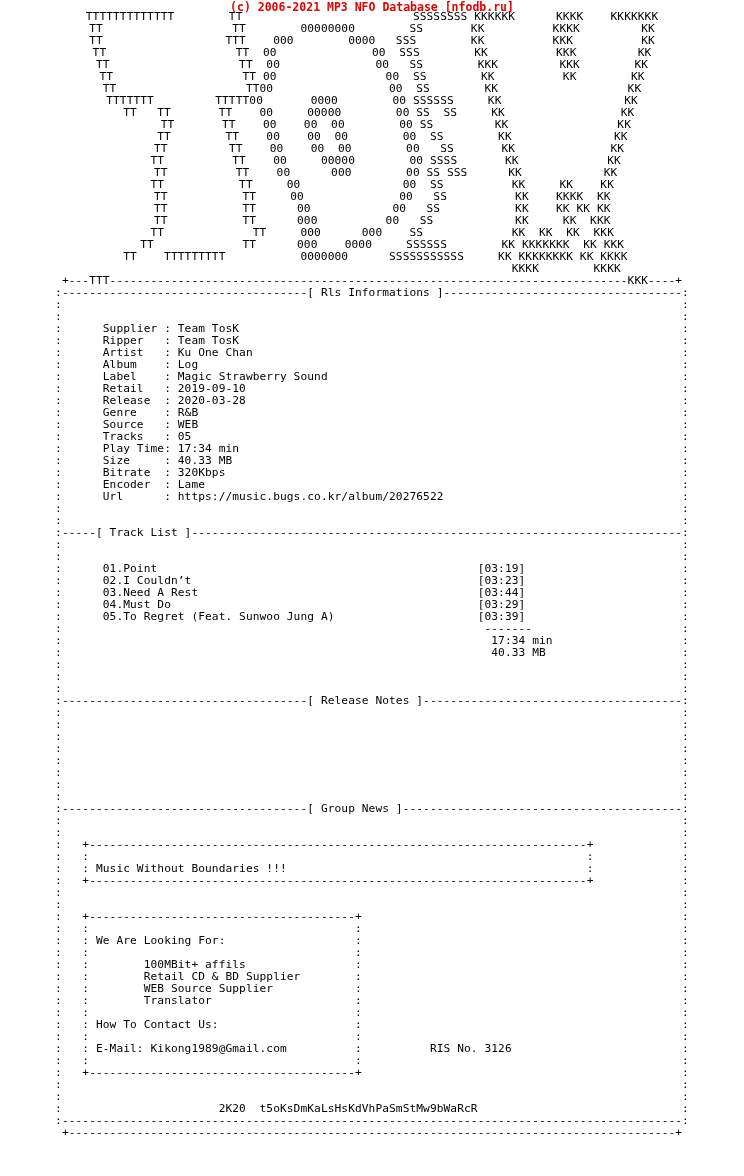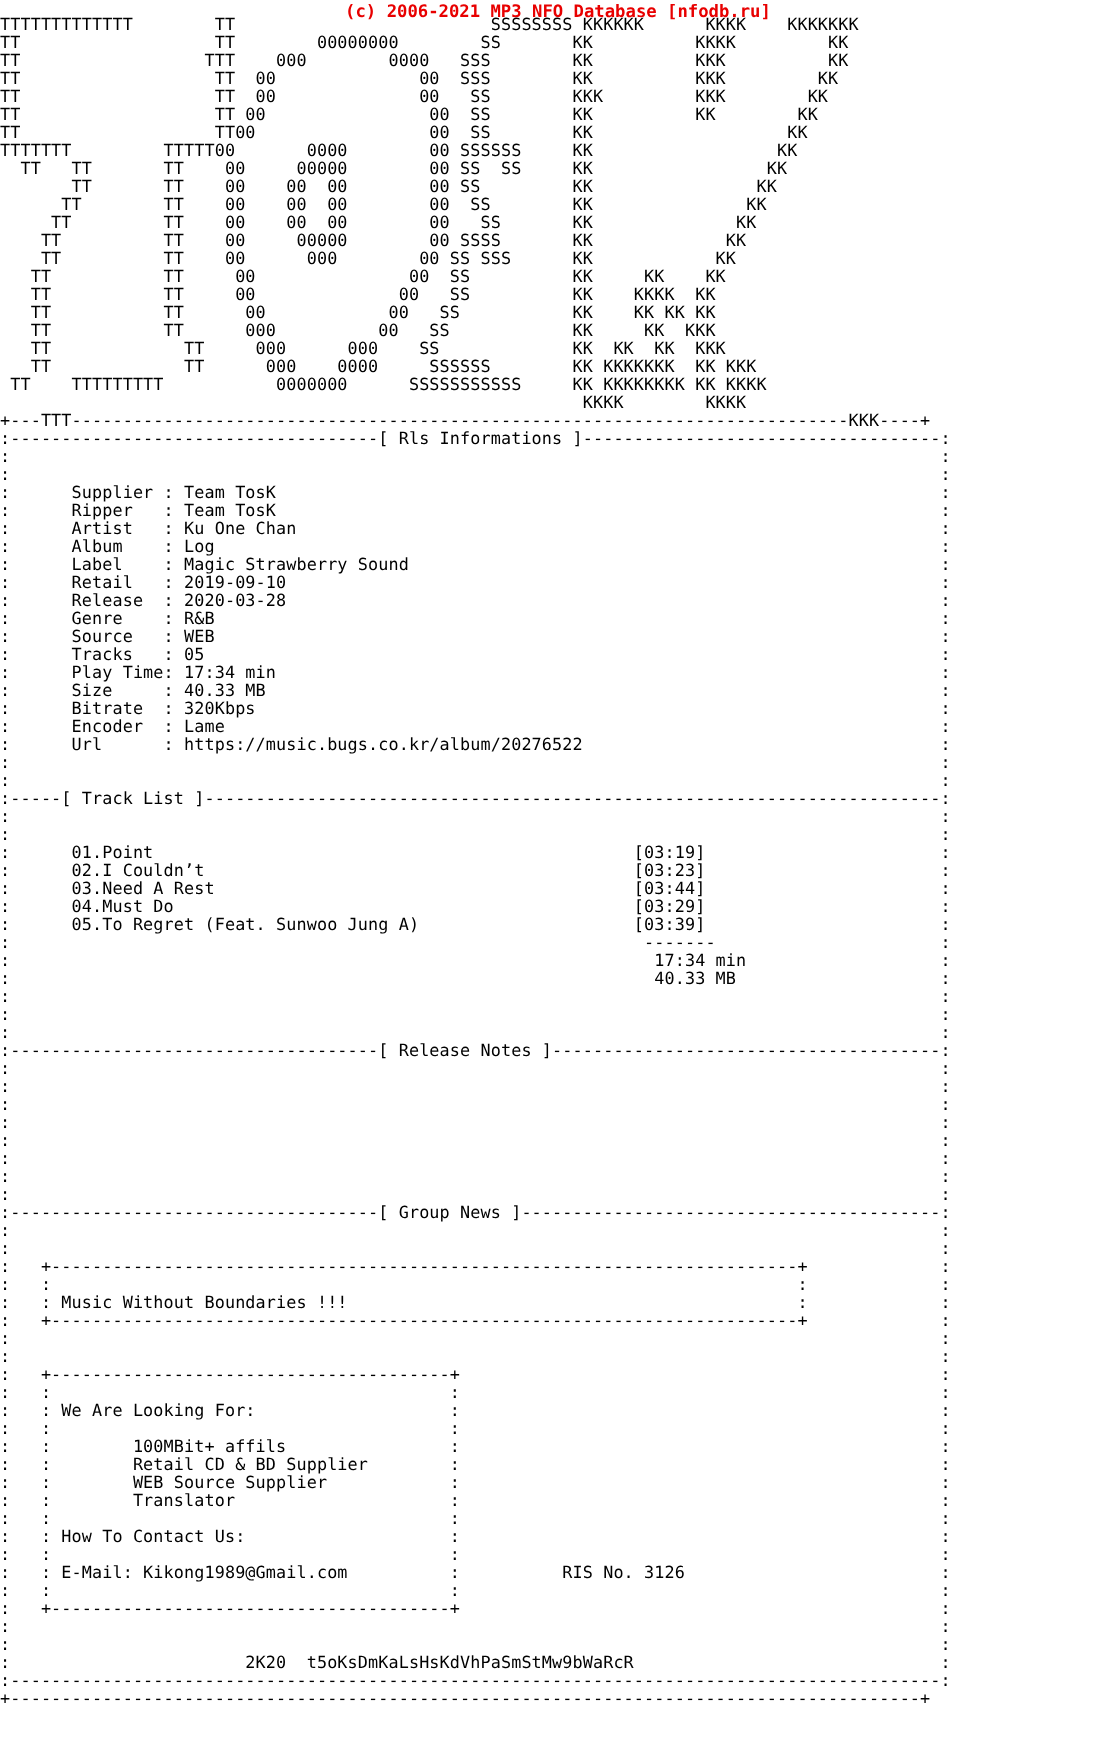--- a/index.html
+++ b/index.html
@@ -34,20 +34,21 @@
     top: 0;
     left: 0;
     width: 744px;
     white-space: pre;
     font-family: "DejaVu Sans Mono", "Liberation Mono", monospace;
     font-size: 11.2px;
     line-height: 12px;
     color: #000000;
     letter-spacing: 0.08px;
     font-weight: 500;
+    text-align: center;
   }
 </style>
 </head>
 <body>
 
 <div id="banner">(c) 2006-2021 MP3 NFO Database [nfodb.ru]</div>
 
 <pre id="nfo">TTTTTTTTTTTTT        TT                         SSSSSSSS KKKKKK      KKKK    KKKKKKK
 TT                   TT        00000000        SS       KK          KKKK         KK
 TT                  TTT    000        0000   SSS        KK          KKK          KK

